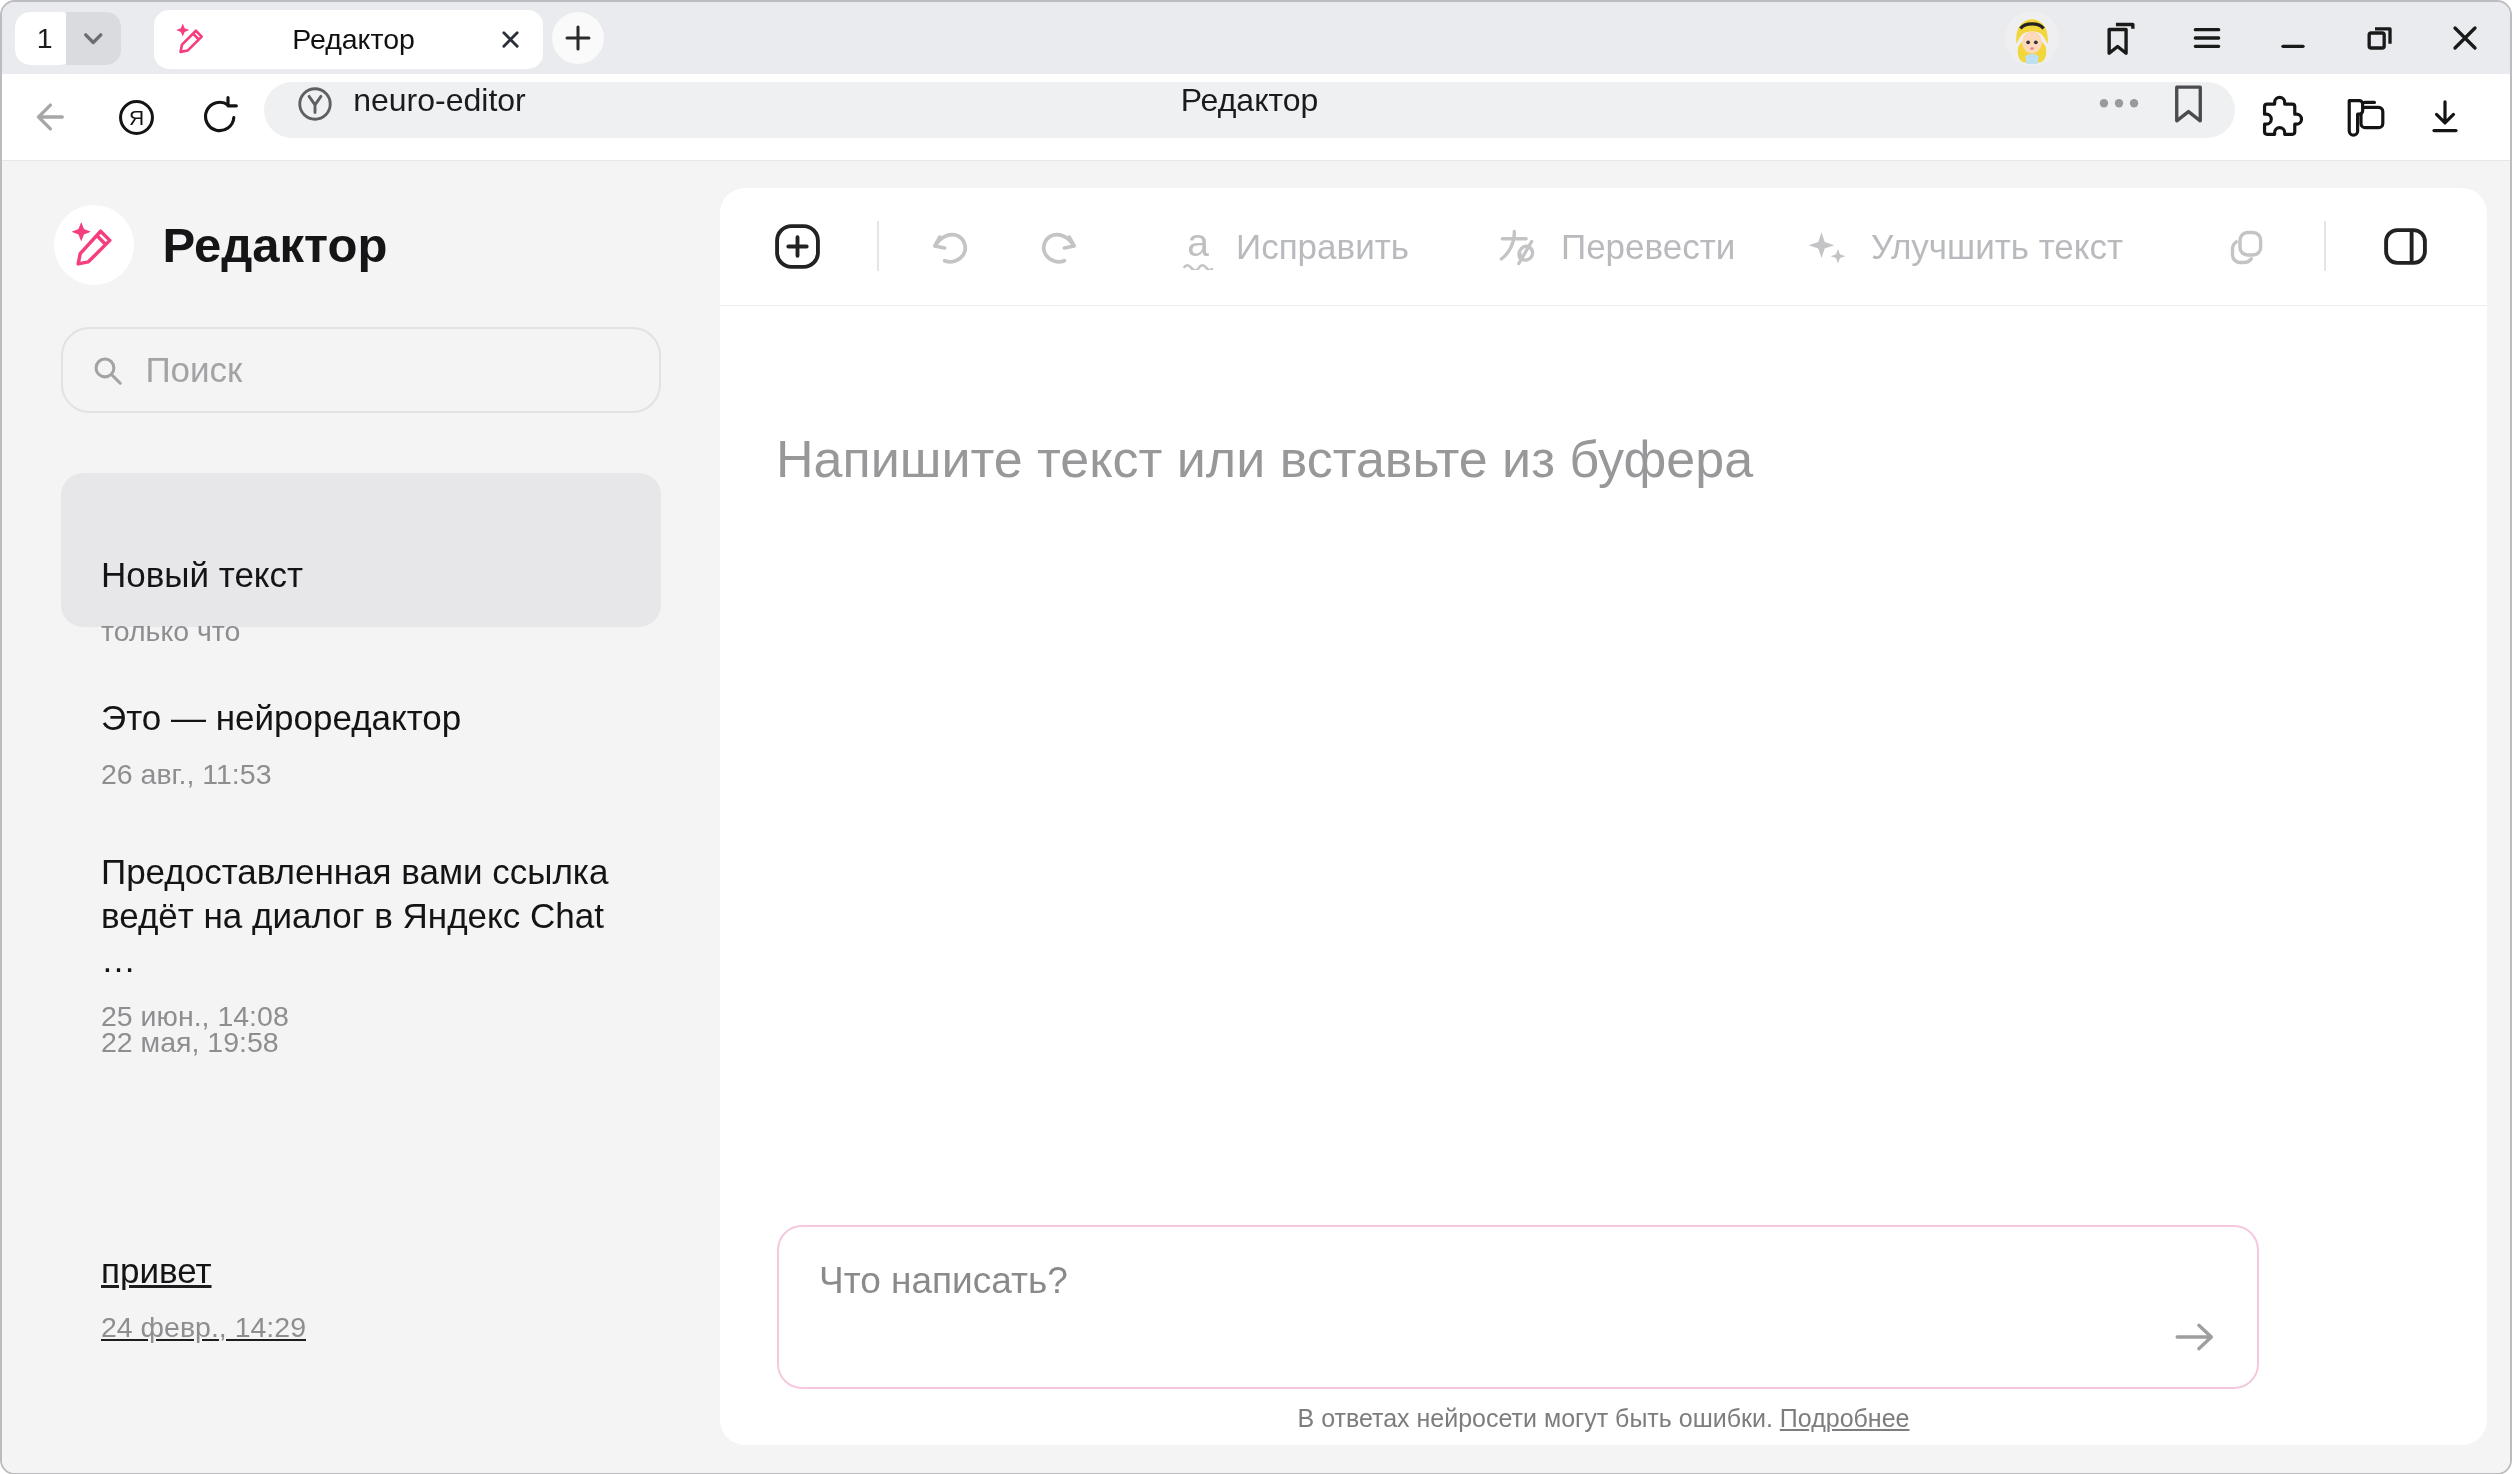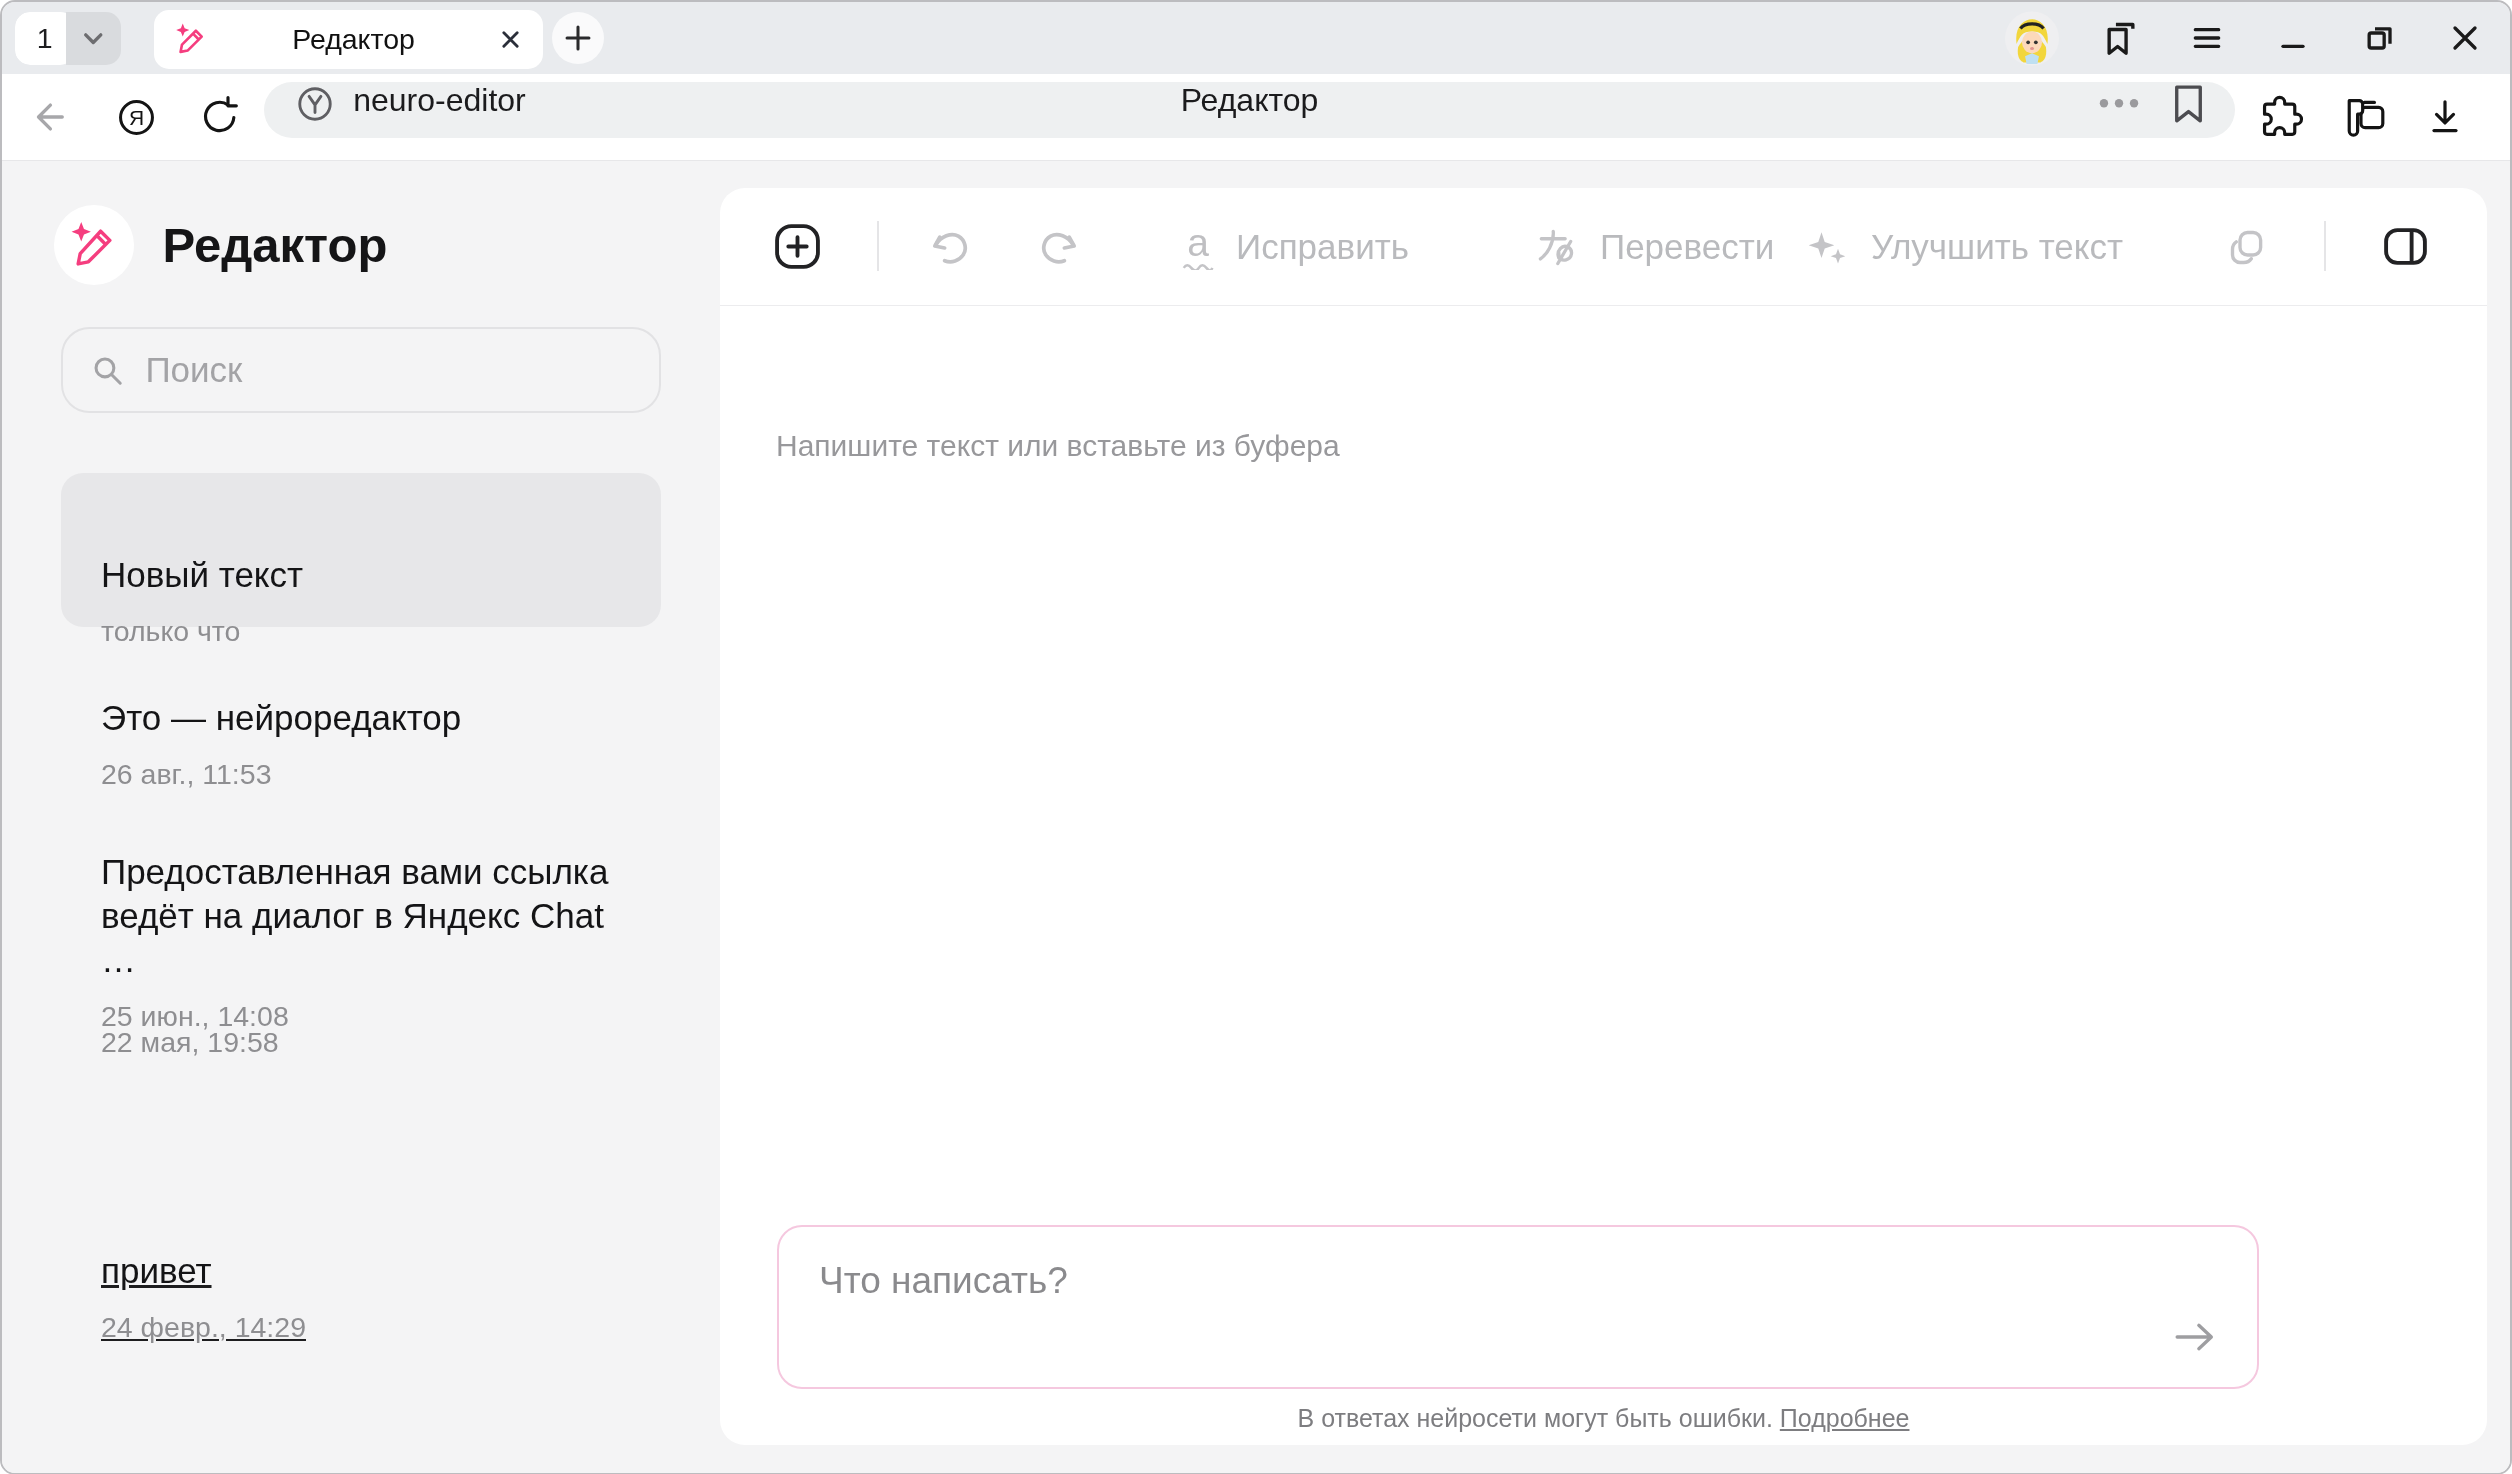--- a/index.html
+++ b/index.html
@@ -52,21 +52,21 @@
   
   .card{ position:absolute; left:718px; top:27px; width:1767px; height:1257px; background:#ffffff;
          border-radius:25px; }
   .toolbar{ position:absolute; left:0; top:0; right:0; height:118px; border-bottom:1.7px solid #ececee; }
   .tbtn{ position:absolute; display:flex; align-items:center; justify-content:center; }
   .vdiv{ position:absolute; top:33px; width:1.7px; height:50px; background:#e5e5e7; }
   .tool-group{ position:absolute; top:0; height:117px; display:flex; align-items:center; gap:22px; color:#bfbfc2; }
   .tool-label{ font-size:35px; color:#b9babd; white-space:nowrap; }
   .fix-a{ font-size:39px; color:#bfbfc2; line-height:1; display:flex; flex-direction:column; align-items:center; }
 
-  .editor-placeholder{ position:absolute; left:56px; top:241px; font-size:30px; color:#98989b; }
+  .editor-placeholder{ position:absolute; left:56px; top:241px; font-size:52px; color:#98989b; }
 
   .promptbox{ position:absolute; left:57px; top:1037px; width:1482px; height:164px;
               border:2.5px solid #f5c8df; border-radius:25px; background:#fff; }
   .promptbox textarea{ position:absolute; inset:0; border:none; outline:none; resize:none; background:transparent;
               font-family:inherit; font-size:37px; color:#333; padding:33px 100px 25px 40px; }
   .promptbox textarea::placeholder{ color:#8a8a8d; }
   .sendbtn{ position:absolute; right:35px; bottom:23.4px; width:54px; height:54px; display:flex;
             align-items:center; justify-content:center; cursor:pointer; }
   .disclaimer{ position:absolute; left:0; right:0; top:1216px; text-align:center; font-size:25px; color:#7d7d80; }
   .disclaimer .lnk{ text-decoration:underline; cursor:pointer; }
@@ -334,21 +334,21 @@
         <div class="tool-group" style="left:462px;">
           <span class="fix-a">
             <span style="font-size:39px;">a</span>
             <svg width="32" height="8.4" viewBox="0 0 38 10">
                 <path d="M2 7 Q6 1 11 7 T20 7 T29 7 T36 7" fill="none" stroke="#c4c4c7" stroke-width="3"></path>
               </svg>
           </span>
           <span class="tool-label">Исправить</span>
         </div>
 
-        <div class="tool-group" style="left:814px;">
+        <div class="tool-group" style="left:775px;">
           <span>
             <svg width="44" height="44" viewBox="0 0 48 48">
               <path d="M8 15 H34" stroke="#c4c4c7" stroke-width="3.6" stroke-linecap="round"></path>
               <path d="M21 7 C22 20 14 32 7 37" fill="none" stroke="#c4c4c7" stroke-width="3.6" stroke-linecap="round"></path>
               <path d="M27 36 C24 28 31 21 37 24 C43 27 42 36 35 38 C30 39.5 27 36 27 30" fill="none" stroke="#c4c4c7" stroke-width="3.6" stroke-linecap="round"></path>
               <path d="M40 18 L26 42" stroke="#c4c4c7" stroke-width="3.6" stroke-linecap="round"></path>
             </svg>
           </span>
           <span class="tool-label">Перевести</span>
         </div>

